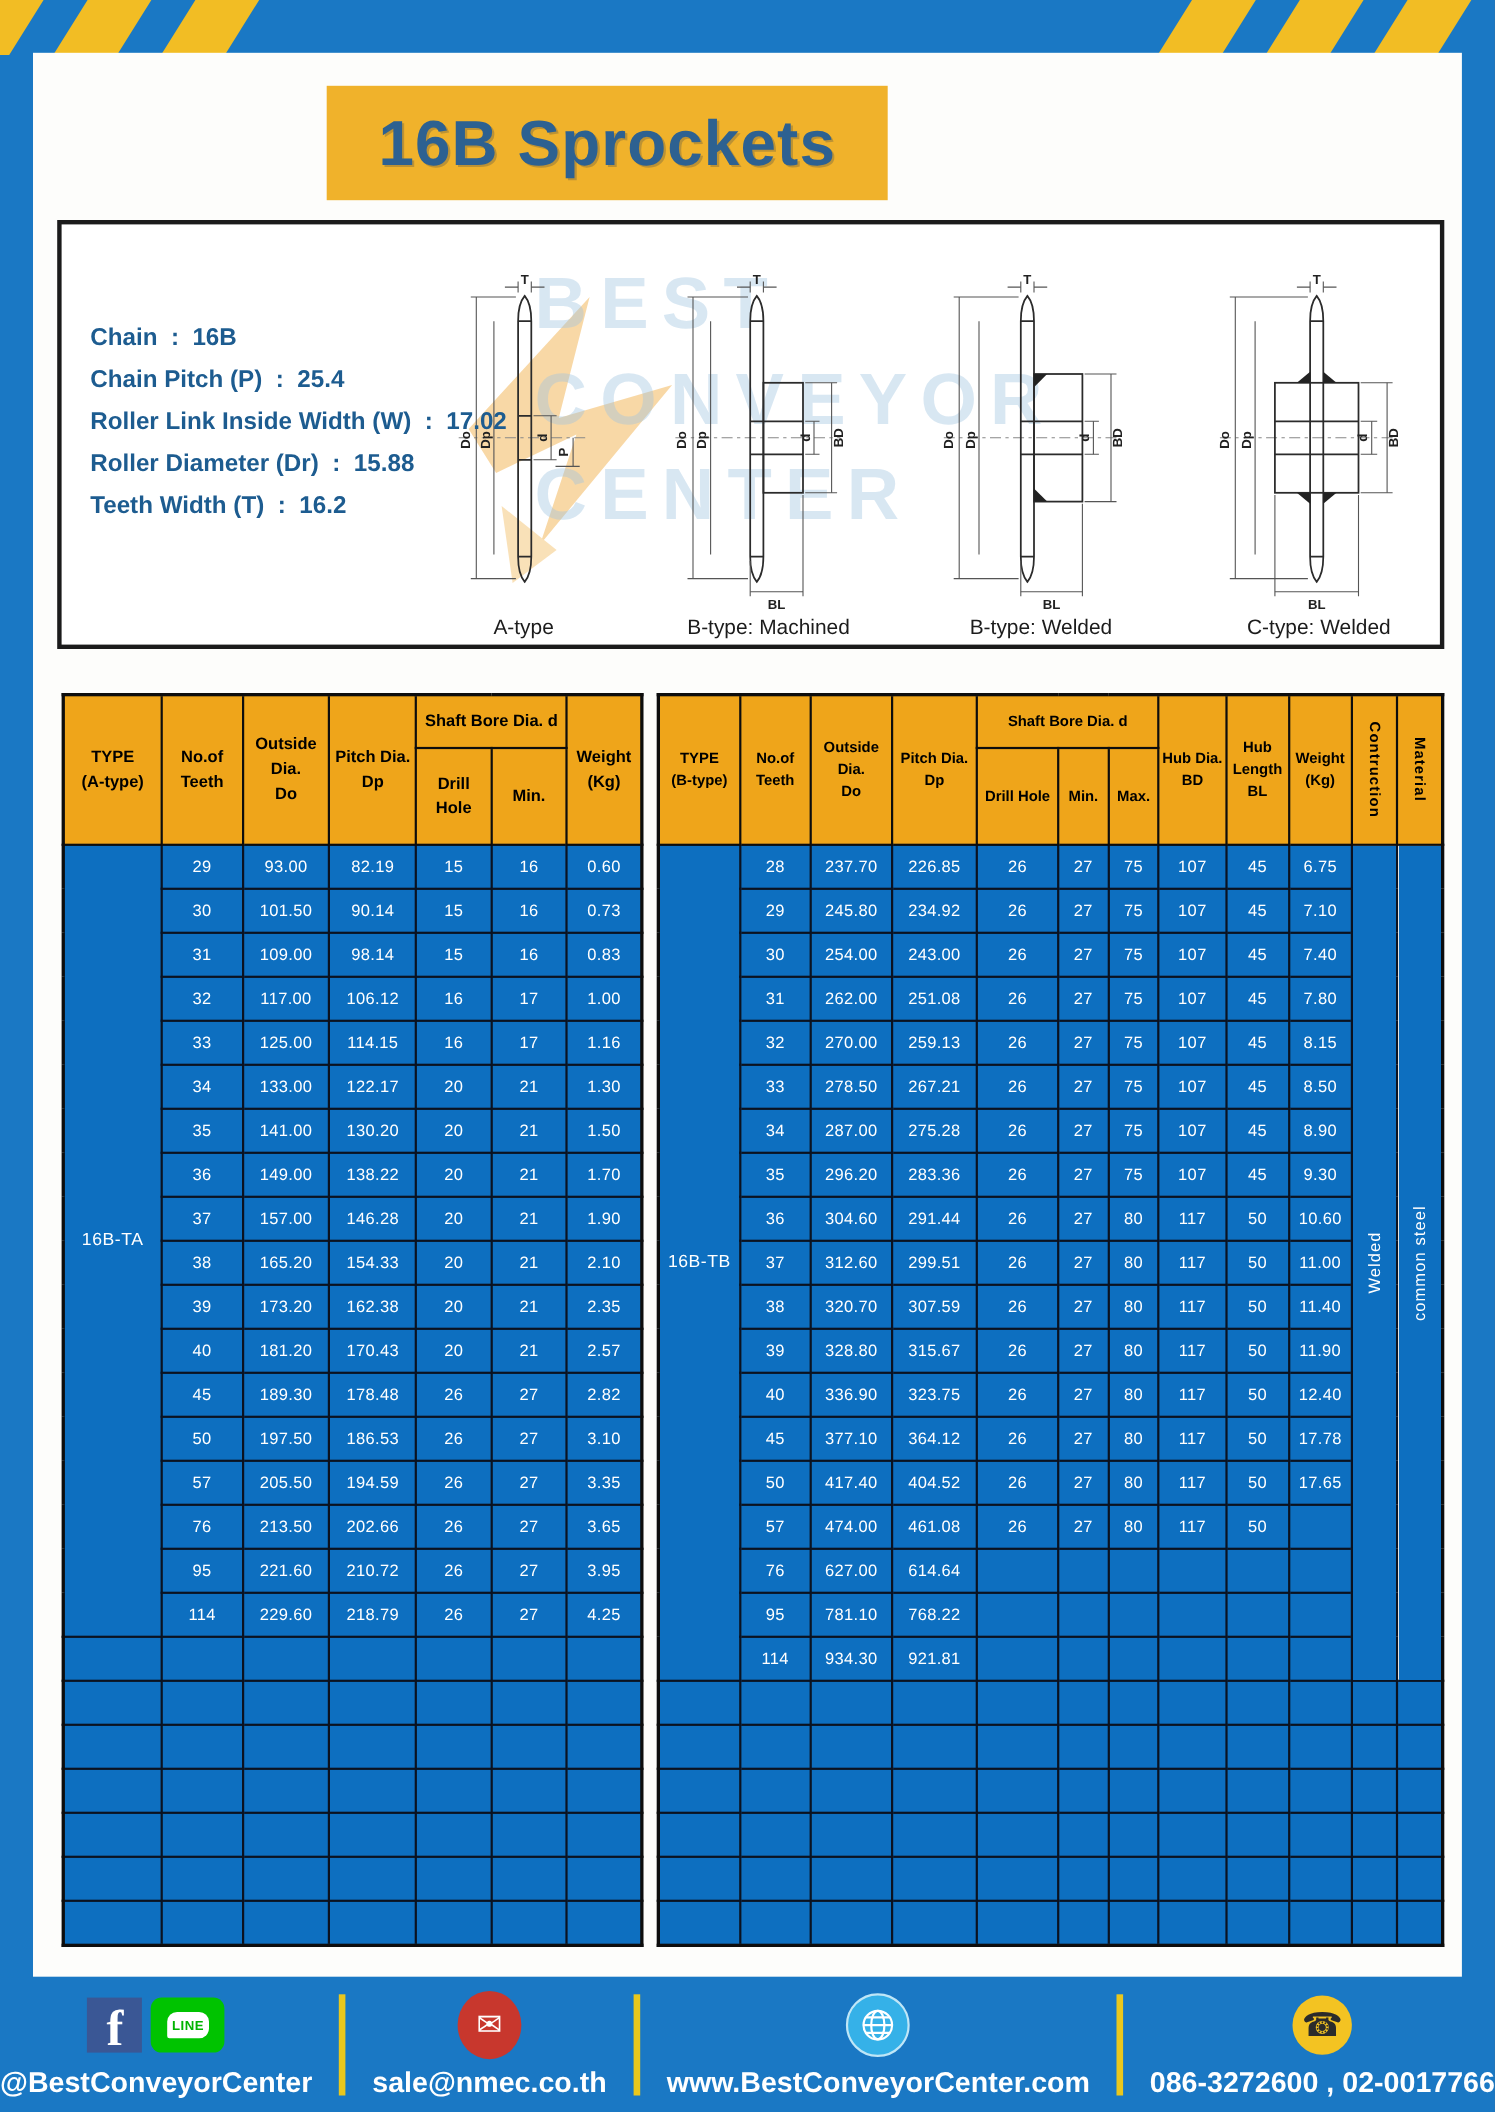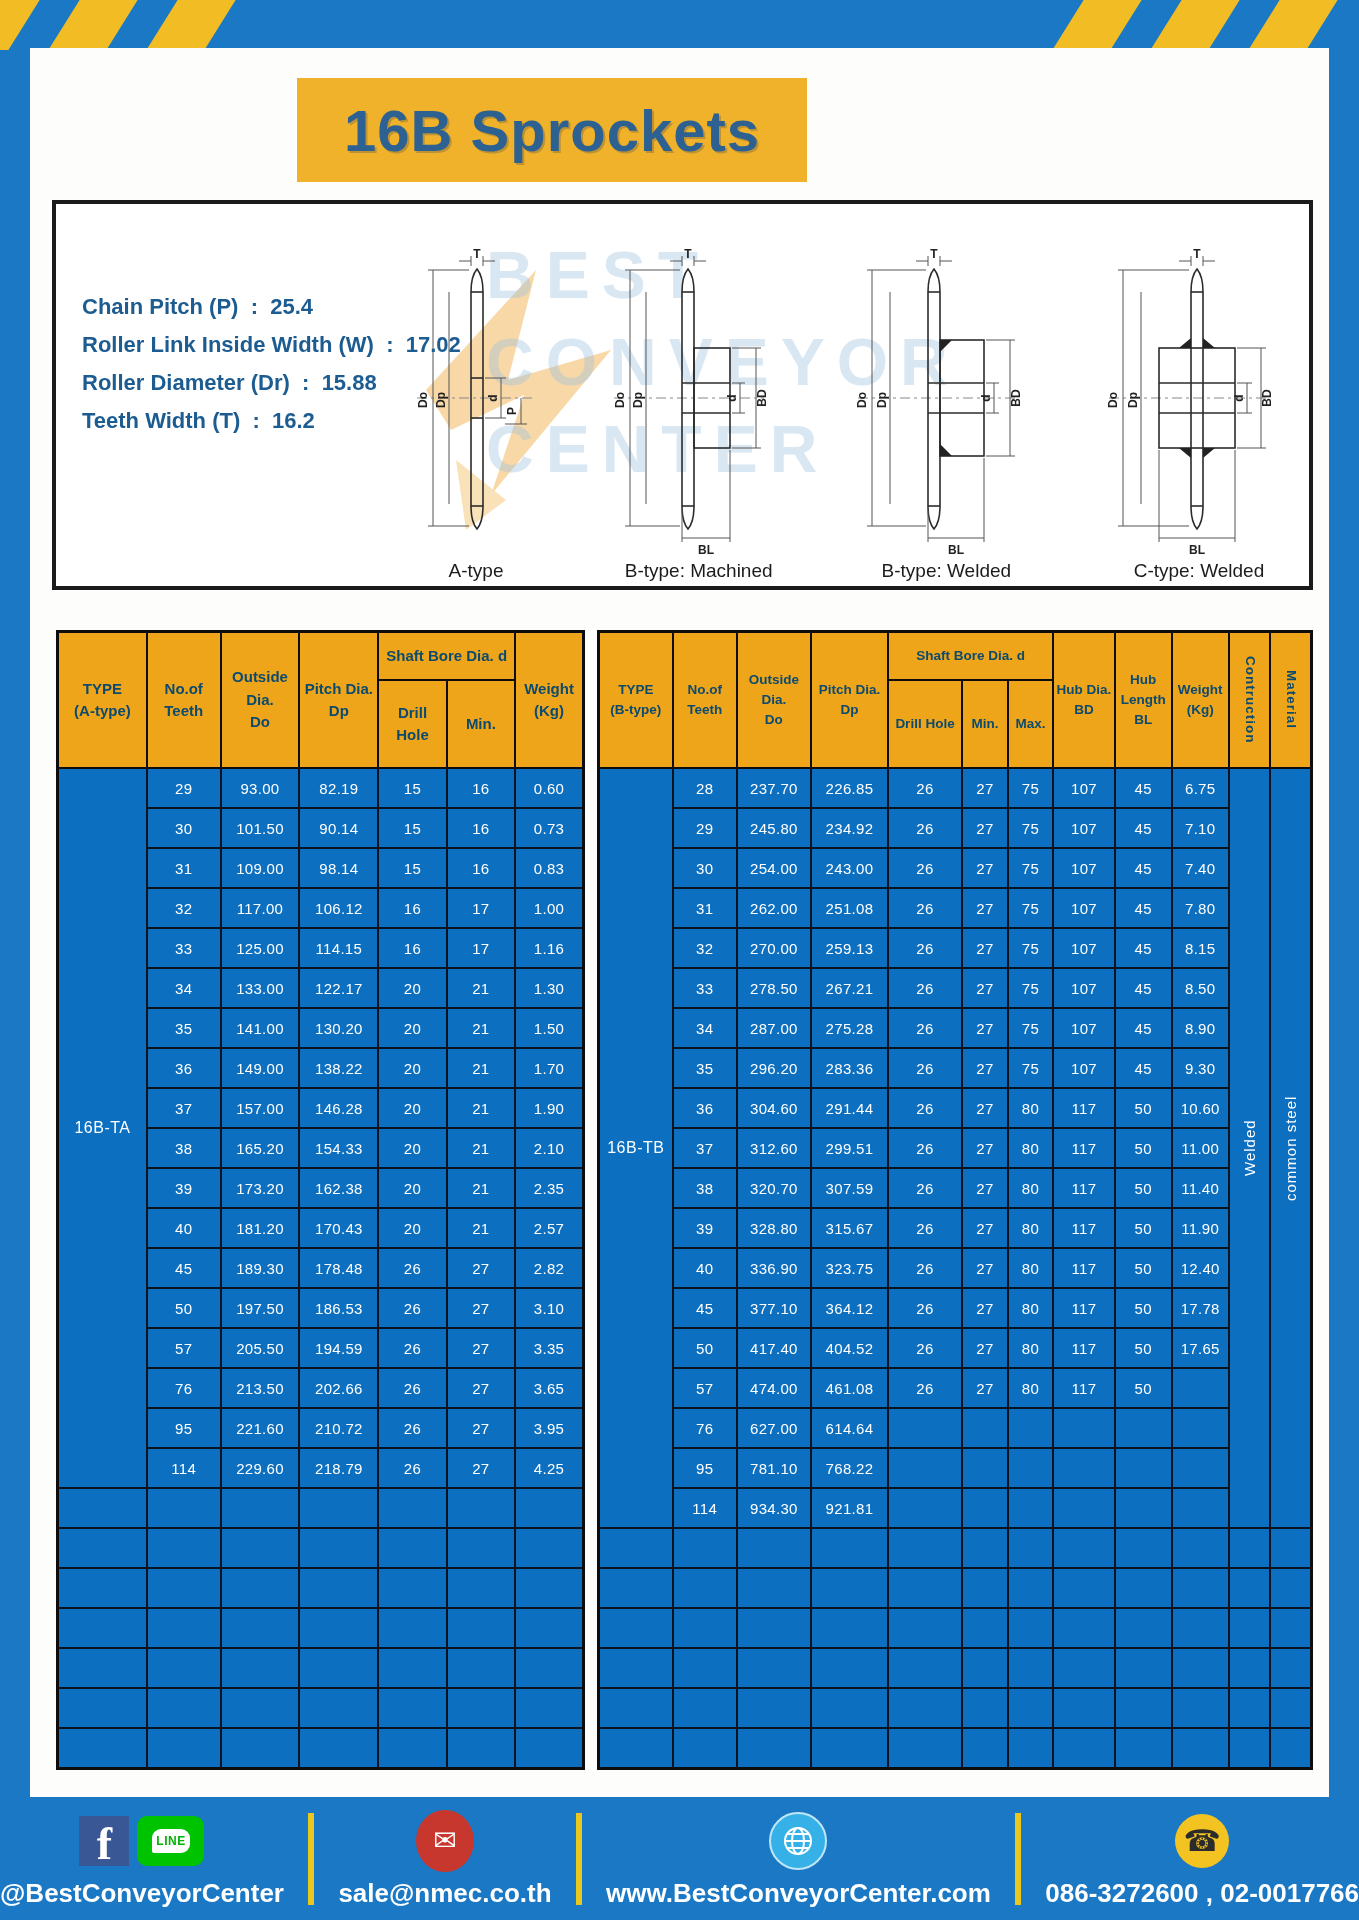--- a/index.html
+++ b/index.html
@@ -25,21 +25,21 @@
   .spec-line{font-size:22px;font-weight:bold;color:#1d5c90;line-height:38px;white-space:nowrap;}
   .figs{position:absolute;left:345px;top:8px;right:10px;bottom:4px;z-index:1;
         display:flex;justify-content:space-between;align-items:flex-end;}
   figure{margin:0;display:flex;flex-direction:column;align-items:center;}
   figcaption{font-size:19px;color:#1c1c1c;margin-top:0px;}
   
   .tables{position:absolute;left:26px;top:582px;display:flex;gap:12px;}
   table{border-collapse:collapse;table-layout:fixed;border:3px solid #0d0d0d;}
   .tblA{width:529px;}
   .tblB{width:716px;}
-  th{background:#efa51a;color:#0c4a6e;font-weight:bold;border:2px solid #0d0d0d;
+  th{background:#efa51a;color:#000000;font-weight:bold;border:2px solid #0d0d0d;
      white-space:pre-line;text-align:center;vertical-align:middle;padding:3px 1px;line-height:1.5;}
   .tblA th{font-size:15px;}
   .tblB th{font-size:13.5px;}
   thead tr:first-child th.span-head{height:40px;}
   thead tr:last-child th{height:80px;}
   td{background:#0d6fc0;color:#ffffff;font-size:15px;border:2px solid #0b1220;text-align:center;
      height:38px;padding:0 2px;letter-spacing:.3px;}
   td.typecell{font-size:16px;letter-spacing:.5px;}
   .vhead{writing-mode:vertical-rl;white-space:nowrap;letter-spacing:1px;padding:2px 0;}
   td.vcell{writing-mode:vertical-rl;transform:rotate(180deg);font-size:15px;letter-spacing:1px;}
@@ -90,20 +90,21 @@
         <path d="M30 160 L140 40 L112 150 L215 120 L95 265 L128 165 L55 200 Z" fill="#f0a93c"></path>
         <path d="M60 230 L110 270 L70 300 Z" fill="#f3bd63"></path>
       </svg>
       <div class="watermark">
         <div>BEST</div>
         <div>CONVEYOR</div>
         <div>CENTER</div>
       </div>
 
       <div class="specs" id="specs">
+          <div class="spec-line"><span>Chain</span><span>&nbsp; : &nbsp;</span><span>16B</span></div>
           <div class="spec-line"><span>Chain Pitch (P)</span><span>&nbsp; : &nbsp;</span><span>25.4</span></div>
           <div class="spec-line"><span>Roller Link Inside Width (W)</span><span>&nbsp; : &nbsp;</span><span>17.02</span></div>
           <div class="spec-line"><span>Roller Diameter (Dr)</span><span>&nbsp; : &nbsp;</span><span>15.88</span></div>
           <div class="spec-line"><span>Teeth Width (T)</span><span>&nbsp; : &nbsp;</span><span>16.2</span></div>
         </div>
 
       <div class="figs">
 
         <figure>
           <svg width="150" height="312" viewBox="0 0 150 312">

